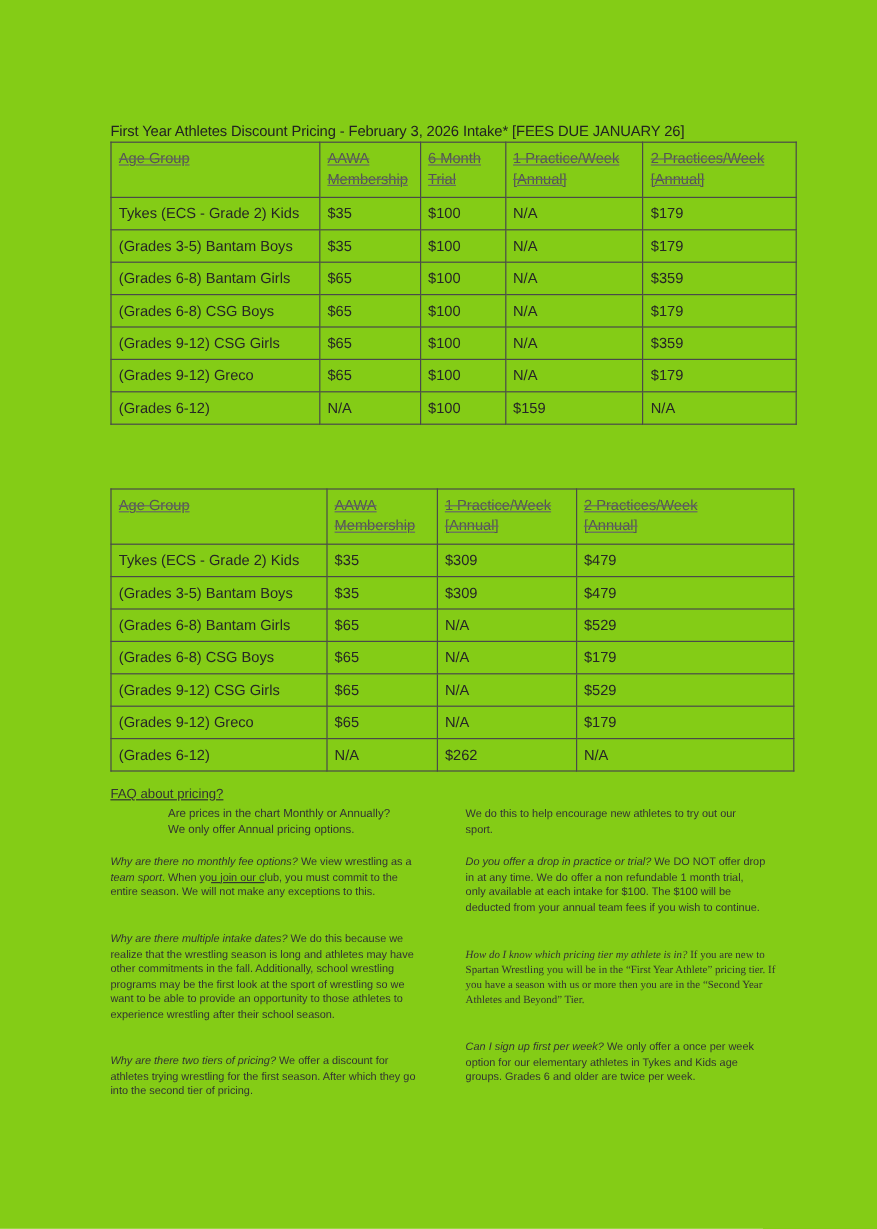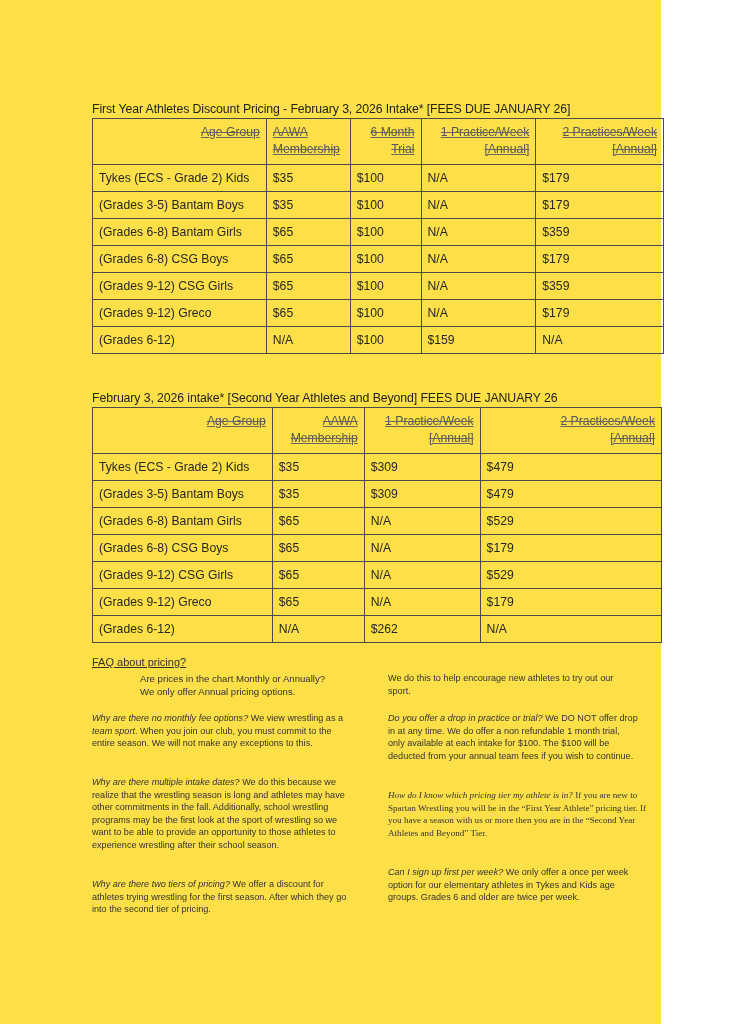--- a/index.html
+++ b/index.html
@@ -1,28 +1,28 @@
 <!DOCTYPE html>
 <html><head>
 <meta charset="utf-8">
 <style>
   html, body { margin: 0; padding: 0; background: #ffffff; }
   body { width: 731px; height: 1024px; position: relative; font-family: "Liberation Sans", sans-serif; color: #2b2b2b; overflow: hidden; }
-  .page { position: absolute; left: 0; top: 0; width: 661px; height: 1024px; background: #fde047; }
+  .page { position: absolute; left: 0; top: 0; width: 731px; height: 1024px; background: #84cc16; }
   .table-title { position: absolute; left: 92px; font-size: 12.3px; color: #222; white-space: nowrap; letter-spacing: -0.1px; }
   table.price { position: absolute; left: 92px; border-collapse: collapse; font-size: 12.2px; color: #262626; }
   table.price td, table.price th { border: 1.6px solid #4a4a4a; padding: 0 6px; height: 26px; vertical-align: middle; text-align: left; font-weight: normal; white-space: nowrap; }
-  table.price th { height: 40px; vertical-align: top; padding-top: 5px; line-height: 17px; text-align: right; color: #555; }
+  table.price th { height: 40px; vertical-align: top; padding-top: 5px; line-height: 17px; text-align: left; color: #555; }
   .hdr { text-decoration: underline line-through; text-decoration-color: #666; text-decoration-thickness: 1px; }
   .faq { position: absolute; font-size: 9.1px; line-height: 12.6px; color: #333; }
   .faq p { margin: 0; }
   .faq .q { font-style: italic; }
   .faq-title { position: absolute; left: 92px; top: 656px; font-size: 11px; color: #333; text-decoration: underline; text-align: right; }
   .faq-sub { position: absolute; left: 92px; top: 672px; font-size: 9.6px; line-height: 13px; color: #333; margin-left: 48px; }
-  .u { }
+  .u { text-decoration: underline; }
 </style>
 </head>
 <body>
 
 <div class="page">
 
   <div class="table-title" style="top:102px;">First Year Athletes Discount Pricing - February 3, 2026 Intake* [FEES DUE JANUARY 26]</div>
   <table class="price" style="top:118px; width:572px;">
     <colgroup>
       <col style="width:174px">
@@ -86,21 +86,20 @@
         <tr>
           <td>(Grades 6-12)</td>
           <td>N/A</td>
           <td>$100</td>
           <td>$159</td>
           <td>N/A</td>
         </tr>
       </tbody>
   </table>
 
-  <div class="table-title" style="top:391px;">February 3, 2026 intake* [Second Year Athletes and Beyond] FEES DUE JANUARY 26</div>
   <table class="price" style="top:407px; width:570px;">
     <colgroup>
       <col style="width:180px">
         <col style="width:92px">
         <col style="width:116px">
         <col style="width:182px">
     </colgroup>
     <thead>
       <tr>
         <th><span class="hdr">Age Group</span></th>

